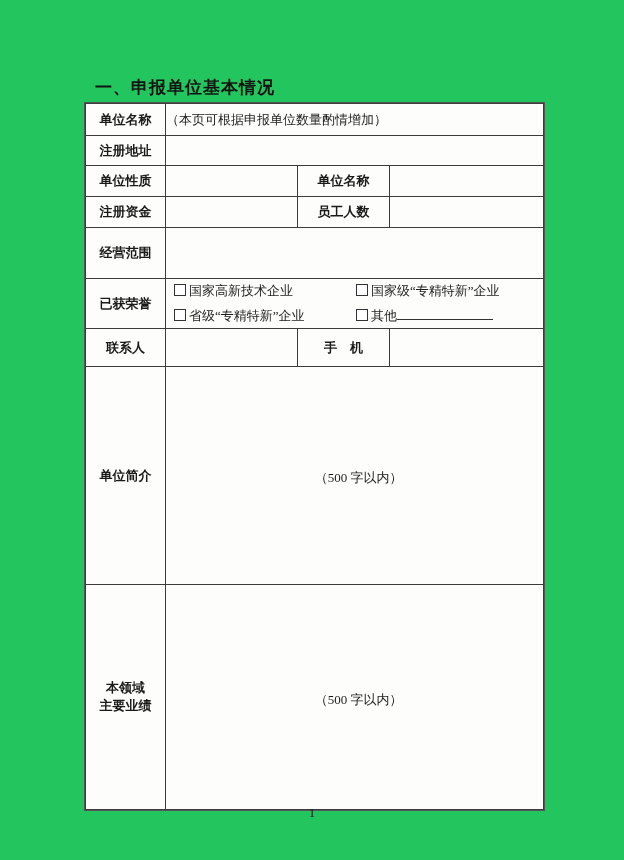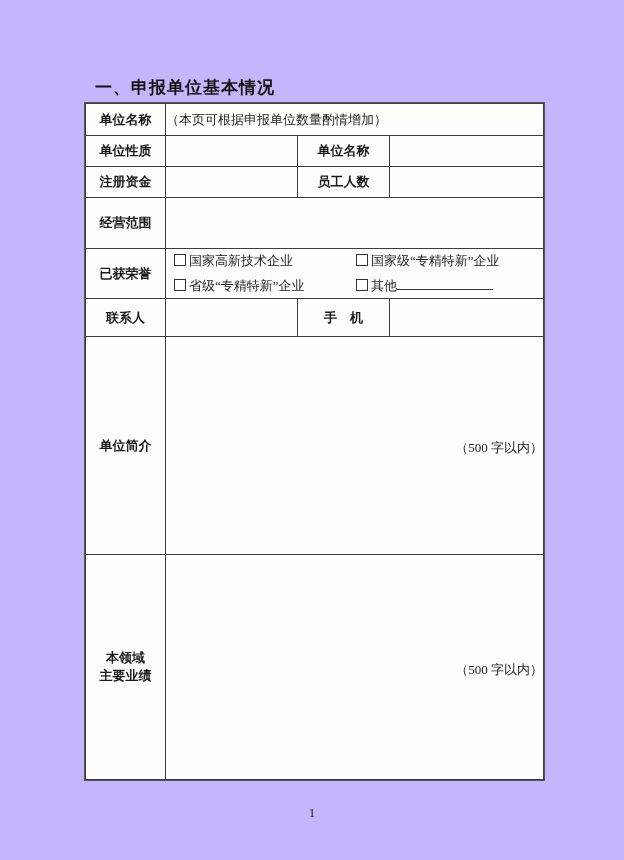--- a/index.html
+++ b/index.html
@@ -6,21 +6,21 @@
   body{
     width:624px;height:860px;
     background:#ffffff;
     font-family:"Liberation Serif","DejaVu Serif",serif;
     color:#1c1c1c;
     position:relative;
     overflow:hidden;
   }
   .page{
     position:absolute;inset:0;
-    background:#c4b5fd;
+    background:#22c55e;
   }
   .section-title{
     position:absolute;
     left:95px;top:76px;
     font-family:"Liberation Sans","DejaVu Sans",sans-serif;
     font-weight:bold;
     font-size:17px;
     letter-spacing:1px;
     color:#111;
   }
@@ -47,21 +47,21 @@
   td.val{
     padding-left:8px;
     text-align:left;
   }
   td.big{
     vertical-align:top;
   }
   .hint{
     display:block;
     padding:5px 0 0 8px;
-    text-align:right;
+    text-align:center;
   }
   .honors-grid{
     display:grid;
     grid-template-columns:182px auto;
     row-gap:9px;
     padding:4px 0 4px 8px;
     line-height:16px;
   }
   .cb{
     display:inline-block;
@@ -101,20 +101,24 @@
         <col style="width:92px">
         <col style="width:154px">
     </colgroup>
 
     <tbody>
         <tr style="height:32px">
       <td class="lbl">单位名称</td>
       <td class="val" colspan="3">（本页可根据申报单位数量酌情增加）</td>
     </tr>
 
+    <tr style="height:30px">
+      <td class="lbl">注册地址</td>
+      <td class="val" colspan="3"></td>
+    </tr>
 
     <tr style="height:31px">
       <td class="lbl">单位性质</td>
       <td class="val"></td>
       <td class="lbl">单位名称</td>
       <td class="val"></td>
     </tr>
 
     <tr style="height:31px">
       <td class="lbl">注册资金</td>

